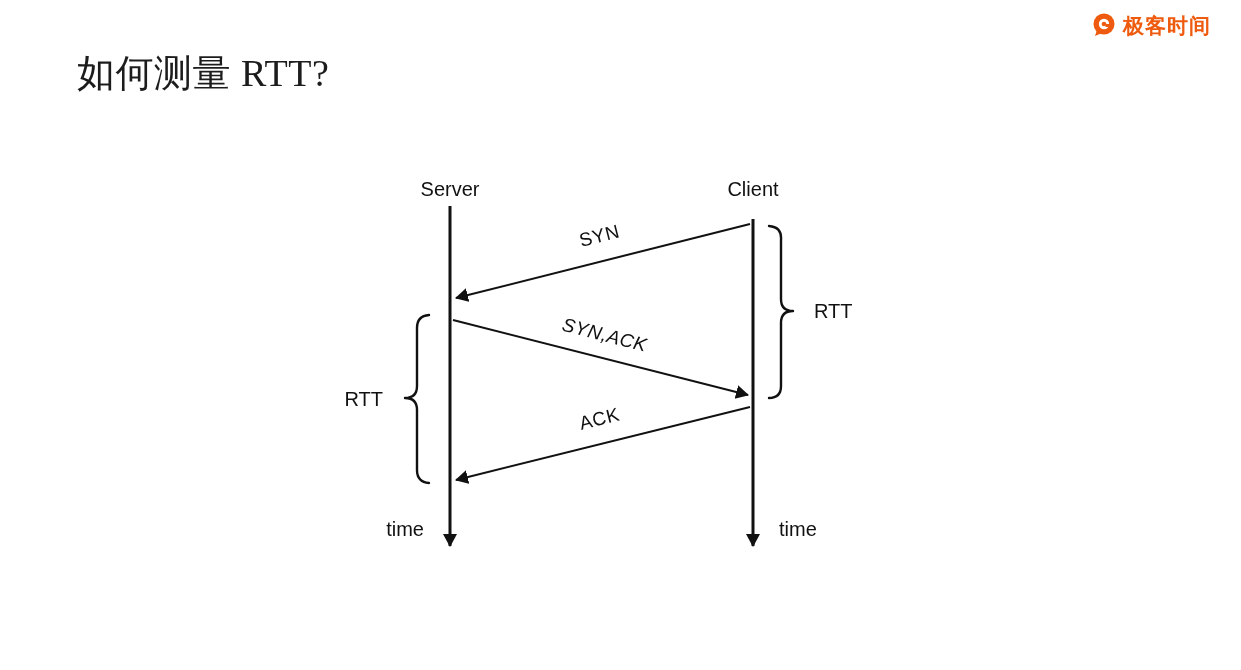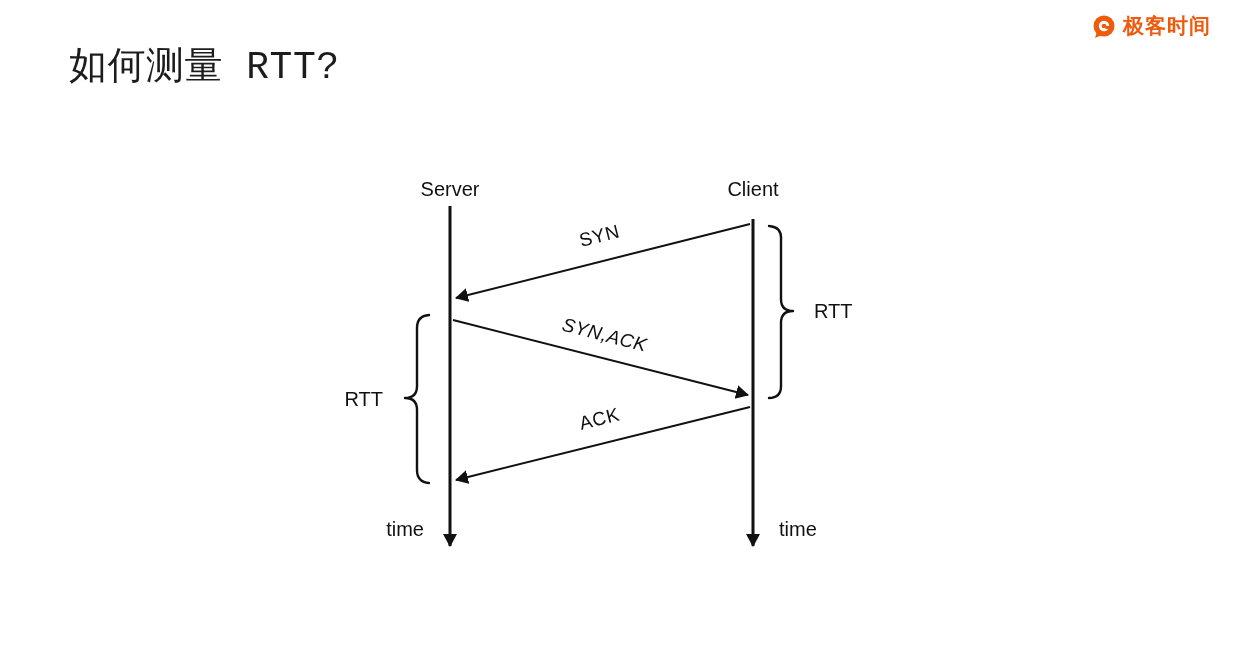--- a/index.html
+++ b/index.html
@@ -1,27 +1,27 @@
 <!DOCTYPE html>
 <html><head>
 <meta charset="utf-8">
 <style>
   html,body{margin:0;padding:0;}
   body{
     width:1241px;height:670px;background:#ffffff;position:relative;overflow:hidden;
     font-family:"Liberation Sans","DejaVu Sans",sans-serif;
   }
   .title{
-    position:absolute;left:69px;top:40px;margin:0;
+    position:absolute;left:69px;top:40px;margin:8px;
     font-size:38px;font-weight:500;color:#1c1c1c;letter-spacing:.5px;
-    font-family:Liberation Mono, monospace;
+    font-family:Liberation Serif, serif;
   }
   .brand{
     position:absolute;top:12px;right:30px;
-    display:flex;align-items:flex-end;gap:6px;
+    display:flex;align-items:flex-start;gap:6px;
   }
   .brand-name{
     font-size:21px;font-weight:700;color:#ee5b0e;letter-spacing:1px;
   }
   .diagram{position:absolute;left:0;top:0;}
   .diagram text{fill:#111;font-family:"Liberation Sans","DejaVu Sans",sans-serif;}
   .node-label{font-size:20px;text-anchor:middle;}
   .msg{font-size:19px;text-anchor:middle;letter-spacing:.5px;}
   .msg-italic{font-style:italic;}
   .side-label{font-size:20px;}

